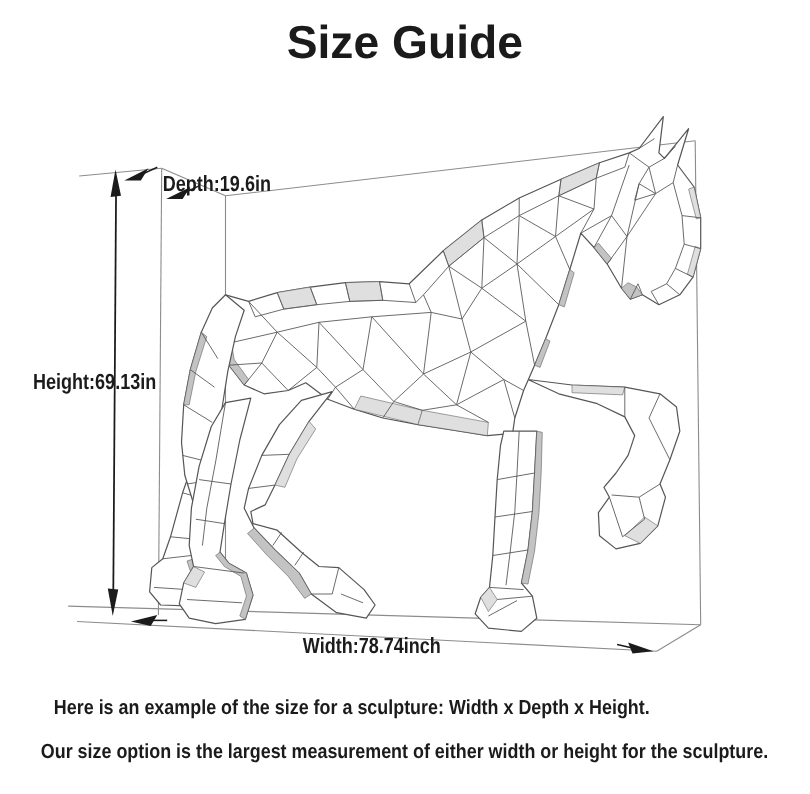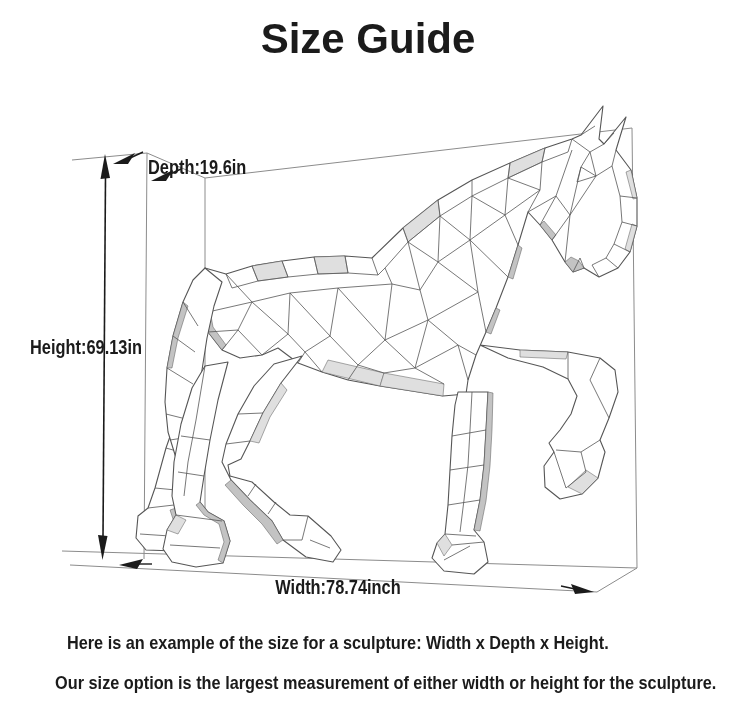--- a/index.html
+++ b/index.html
@@ -16,21 +16,21 @@
   svg.diagram{position:absolute;left:0;top:0;}
   .bx{stroke:var(--box-line,#8c8c8c);stroke-width:1;fill:none;}
   .dim{stroke:var(--text,#1b1b1b);stroke-width:1.6;fill:none;}
   .tick{stroke:var(--text,#1b1b1b);stroke-width:1.4;fill:none;}
   .ah{fill:var(--text,#1b1b1b);stroke:none;}
   .hp{fill:#ffffff;stroke:var(--sketch-line,#555);stroke-width:1.1;stroke-linejoin:round;}
   .hl{fill:none;stroke:var(--sketch-line,#555);stroke-width:0.8;stroke-linejoin:round;}
   .f1{fill:var(--facet-light,#dfdfdf);stroke:var(--sketch-line,#555);stroke-width:0.5;}
   .f2{fill:var(--facet-mid,#c3c3c3);stroke:var(--sketch-line,#555);stroke-width:0.5;}
   text.lbl{font-family:"Liberation Sans",sans-serif;font-weight:bold;font-size:20px;fill:var(--text,#1b1b1b);}
-  .cap{position:absolute;left:18px;width:640px;display:flex;justify-content:center;}
+  .cap{position:absolute;left:0;width:640px;display:flex;justify-content:center;}
   .cap span{
     white-space:nowrap;font-weight:bold;font-size:18.5px;color:var(--text,#1b1b1b);
     transform:scaleX(0.88);transform-origin:center;display:inline-block;line-height:1;
   }
   .cap1{top:634px;}
   .cap2{top:674px;margin-left:48px;}
 </style>
 </head>
 <body>
 

